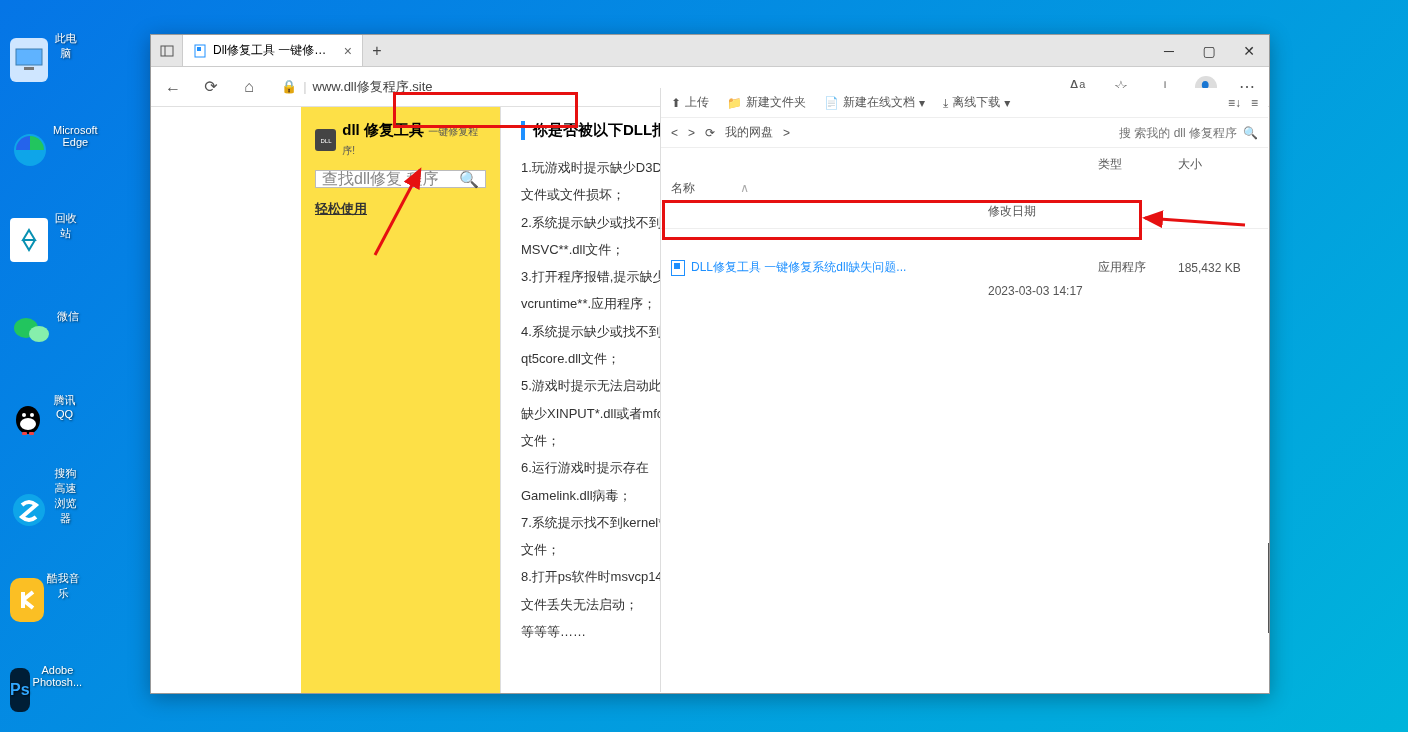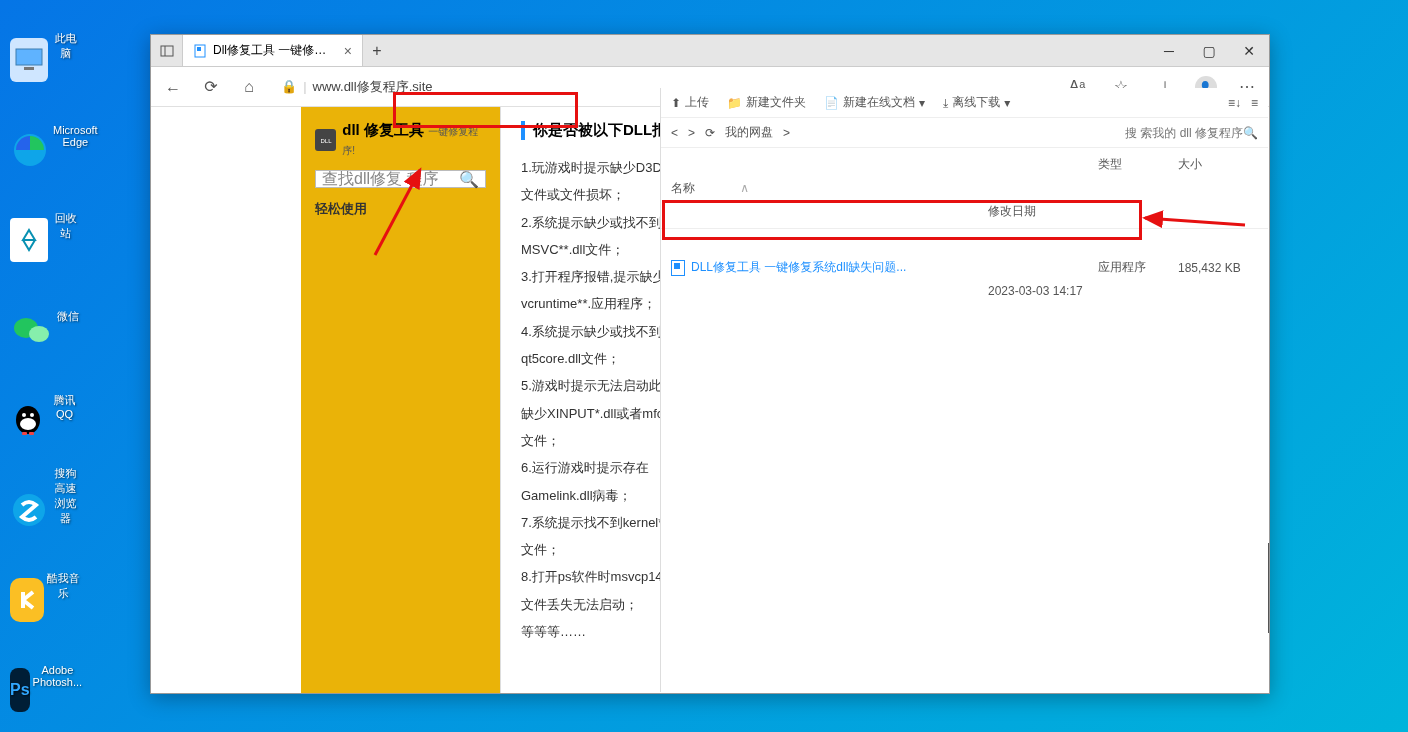--- a/index.html
+++ b/index.html
@@ -61,52 +61,52 @@
       flex: 0 0 auto;
       display:flex;align-items:center;gap:6px;
       font-size:13px;color:#444;
       padding: 4px 8px;
     }
     .nav-right { margin-left:auto; display:flex; gap:16px; align-items:center;}
     .content {
       flex: 1; display: flex; overflow: hidden; background:#fff;
     }
     .sidebar {
-      width: 200px; background: #eab308; padding: 14px; overflow-y:auto;
+      width: 200px; background: #fde047; padding: 14px; overflow-y:auto;
       border-right: 1px solid #ddd;
     }
     .logo-row { display:flex; align-items:center; gap:6px; margin-bottom:12px;}
     .logo-ic { width:22px;height:22px;background:#444;border-radius:3px;display:flex;align-items:center;justify-content:center;color:#fff;font-size:10px;}
     .logo-text { font-size:15px; font-weight:700;}
     .logo-sub { font-size:10px; color:#555;}
     .search-box {
       width: 100%; height: 18px; border:1px solid #bbb; background:#fff;
       display:flex;align-items:center;padding:0 6px;justify-content:space-between;
       font-size:16px;color:#888;margin-bottom:12px;
     }
     .search-box .sic{color:#888;}
-    .section-label{ font-size:13px;font-weight:700;color:#333;}
+    .section-label{ font-size:13px;font-weight:700;color:#333;text-decoration:underline;}
     .main {
       flex:1; padding: 14px 20px; overflow-y:auto;
     }
     .heading-row{ border-left:4px solid #1e90ff; padding-left:8px; margin-bottom:14px;}
     .heading{ font-size:15px;font-weight:700;}
     .body-text{ font-size:13px; line-height:2.1; color:#333; max-width:180px;}
     .file-panel {
       position:absolute;
       top: 88px; left: 660px;
       width: 608px; height: 604px;
       background:#fff;
       border-left:1px solid #ddd;
     }
     .fp-toolbar{ height:30px;border-bottom:1px solid #eee;display:flex;align-items:center;gap:18px;padding:0 10px;font-size:12px;color:#555;}
     .fp-toolbar .ti{display:flex;align-items:center;gap:4px;}
     .fp-toolbar .right{margin-left:auto;display:flex;gap:10px;}
     .fp-breadcrumb{height:30px;display:flex;align-items:center;padding:0 10px;gap:10px;font-size:12px;color:#555;border-bottom:1px solid #eee;}
-    .fp-breadcrumb .right{margin-left:auto;display:flex;}
+    .fp-breadcrumb .right{margin-left:auto;display:flex;gap:6px;}
     .fp-breadcrumb input{border:none;outline:none;font-size:12px;text-align:right;color:#aaa;width:120px;}
     .fp-header{display:flex;padding:8px 10px;font-size:12px;color:#555;border-bottom:1px solid #eee;}
     .fp-row{display:flex;padding:8px 10px;font-size:12px;color:#555;align-items:center;}
     .col-name{flex: 1 1 auto;display:flex;align-items:center;gap:6px;}
     .col-date{width:110px;margin-top:47px;}
     .col-type{width:80px;}
     .col-size{width:80px;}
     .file-ic{width:14px;height:16px;display:inline-block;background:#fff;border:1px solid #1e90ff;position:relative;}
     .file-ic::after{content:"";position:absolute;top:2px;left:2px;width:6px;height:6px;background:#1e90ff;}
     .file-link{color:#1e90ff;}

